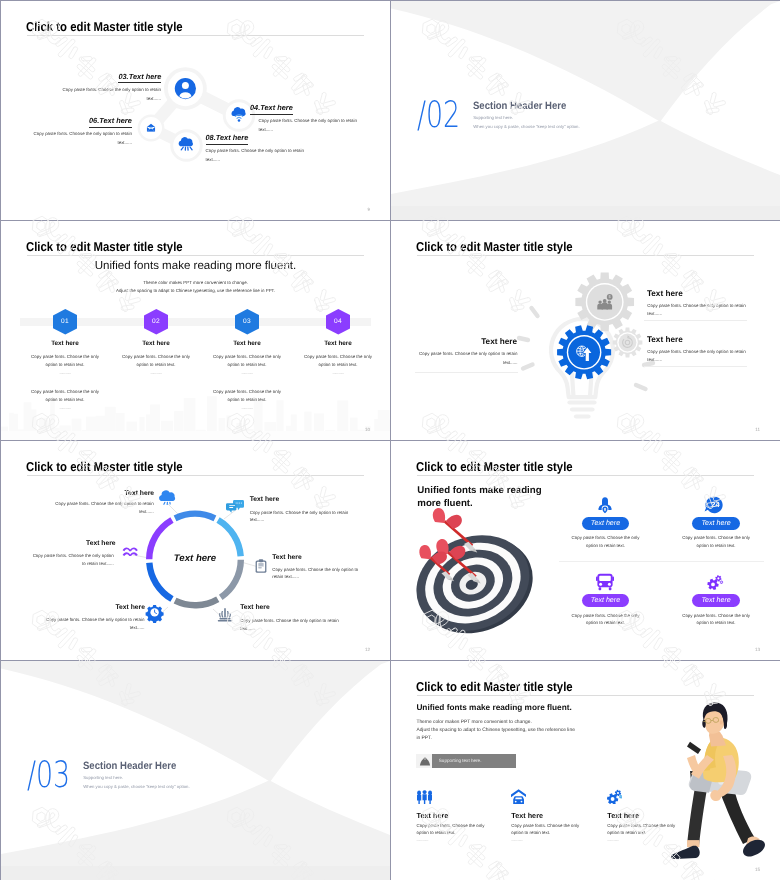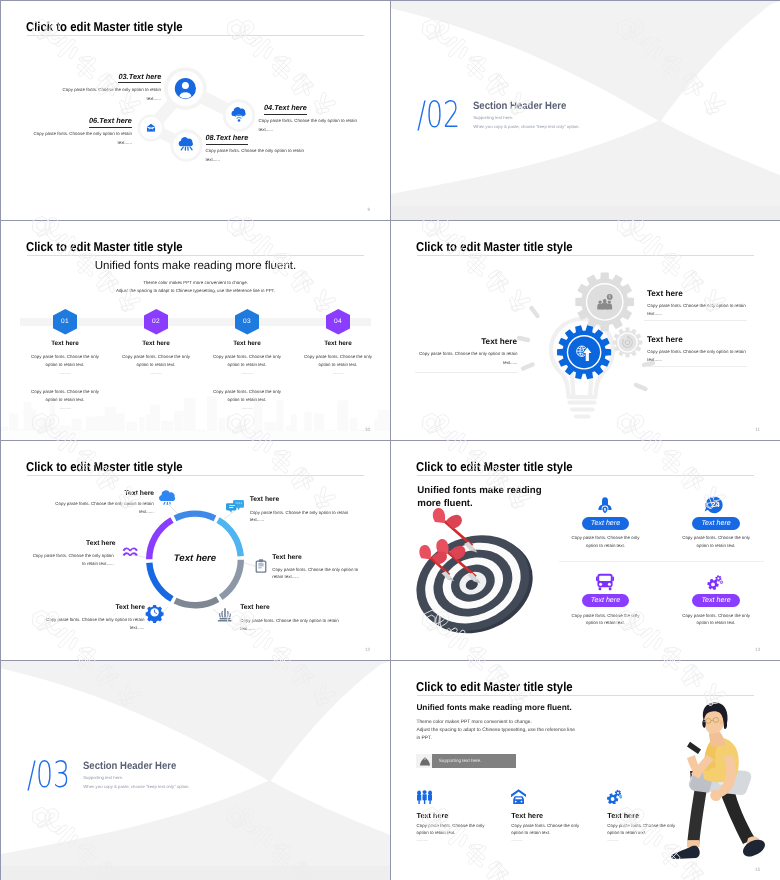--- a/index.html
+++ b/index.html
@@ -144,21 +144,21 @@
 
     <div class="s1-lab" style="left:117.4px;top:70.5px;">03.Text here</div>
     <div class="s1-body" style="left:60px;top:83.5px;width:100px;text-align:right;">Copy paste fonts. Choose the only option to retain text......</div>
 
     <div class="s1-lab" style="left:88px;top:115px;">06.Text here</div>
     <div class="s1-body" style="left:31px;top:128px;width:100px;text-align:right;">Copy paste fonts. Choose the only option to retain text......</div>
 
     <div class="s1-lab" style="left:204.5px;top:132px;">08.Text here</div>
     <div class="s1-body" style="left:204.5px;top:145px;width:100px;">Copy paste fonts. Choose the only option to retain text......</div>
 
-    <div class="s1-lab" style="left:263px;top:102px;">04.Text here</div>
+    <div class="s1-lab" style="left:249px;top:102px;">04.Text here</div>
     <div class="s1-body" style="left:257.5px;top:115px;width:100px;">Copy paste fonts. Choose the only option to retain text......</div>
 
     <div class="pg-num">9</div>
    </div>
   </div>
 
   <div class="slide">
    <div class="slide-inner">
     <svg width="389" height="219" viewBox="0 0 389 219">
 

